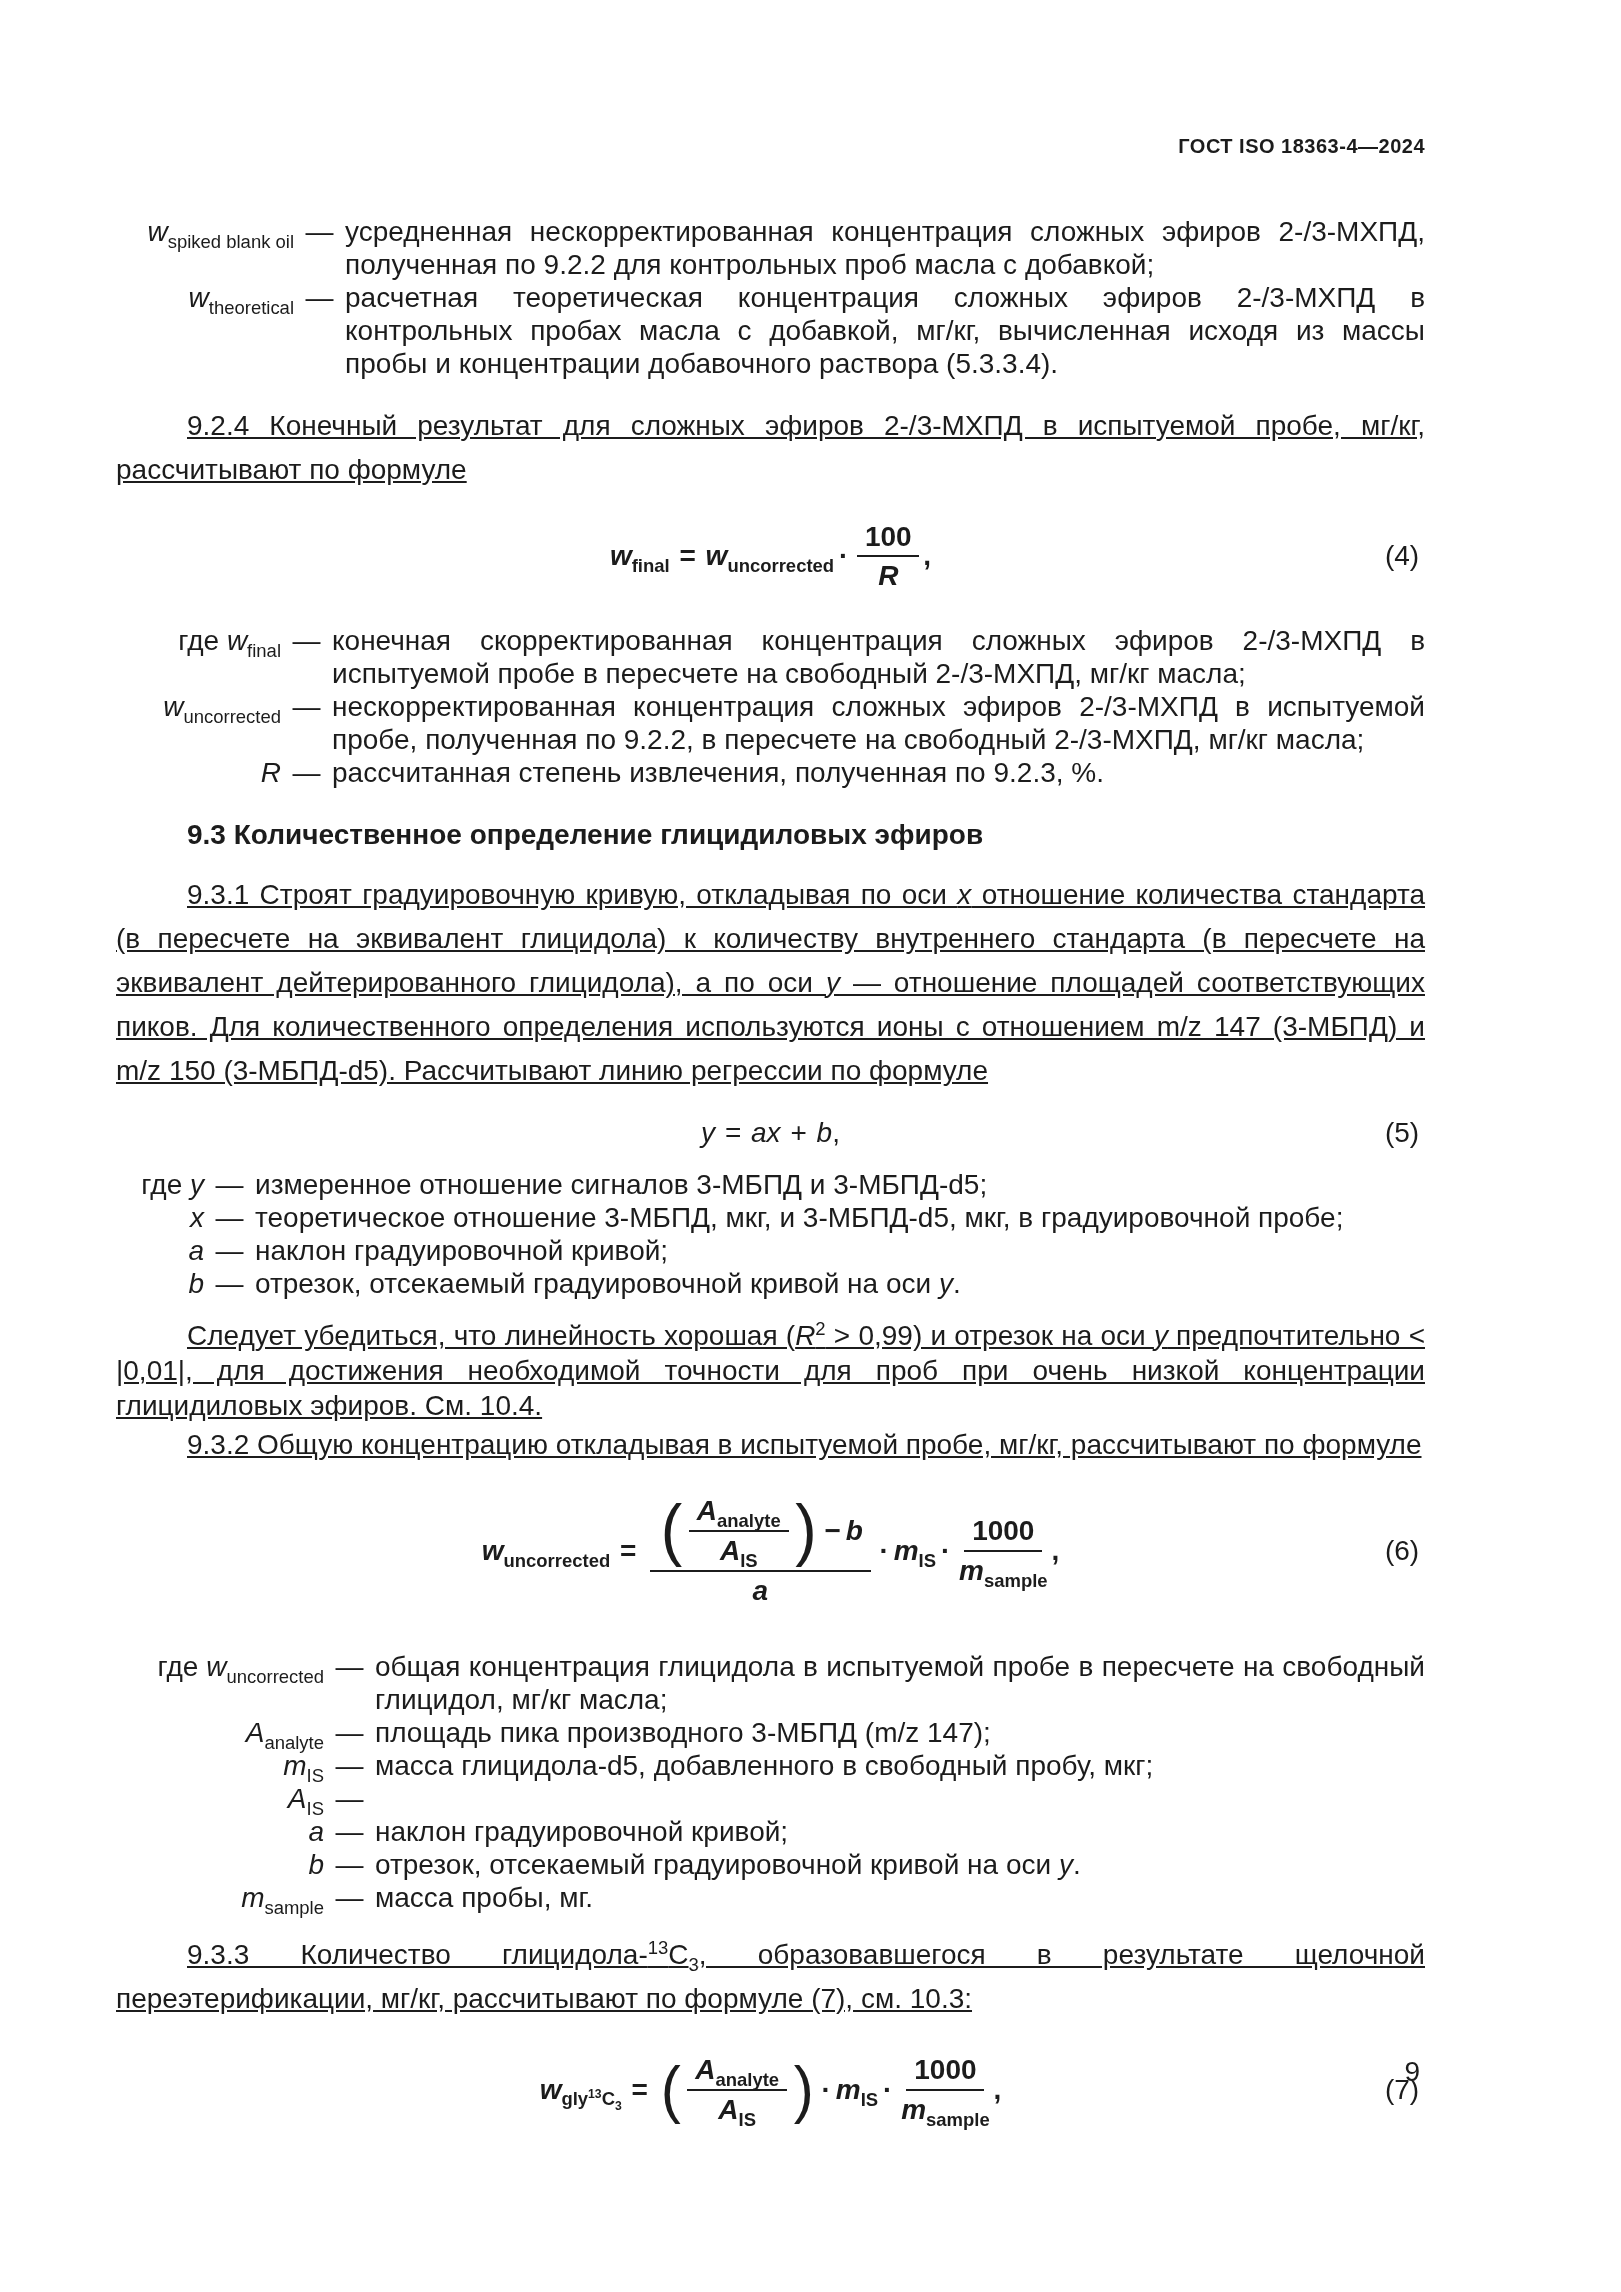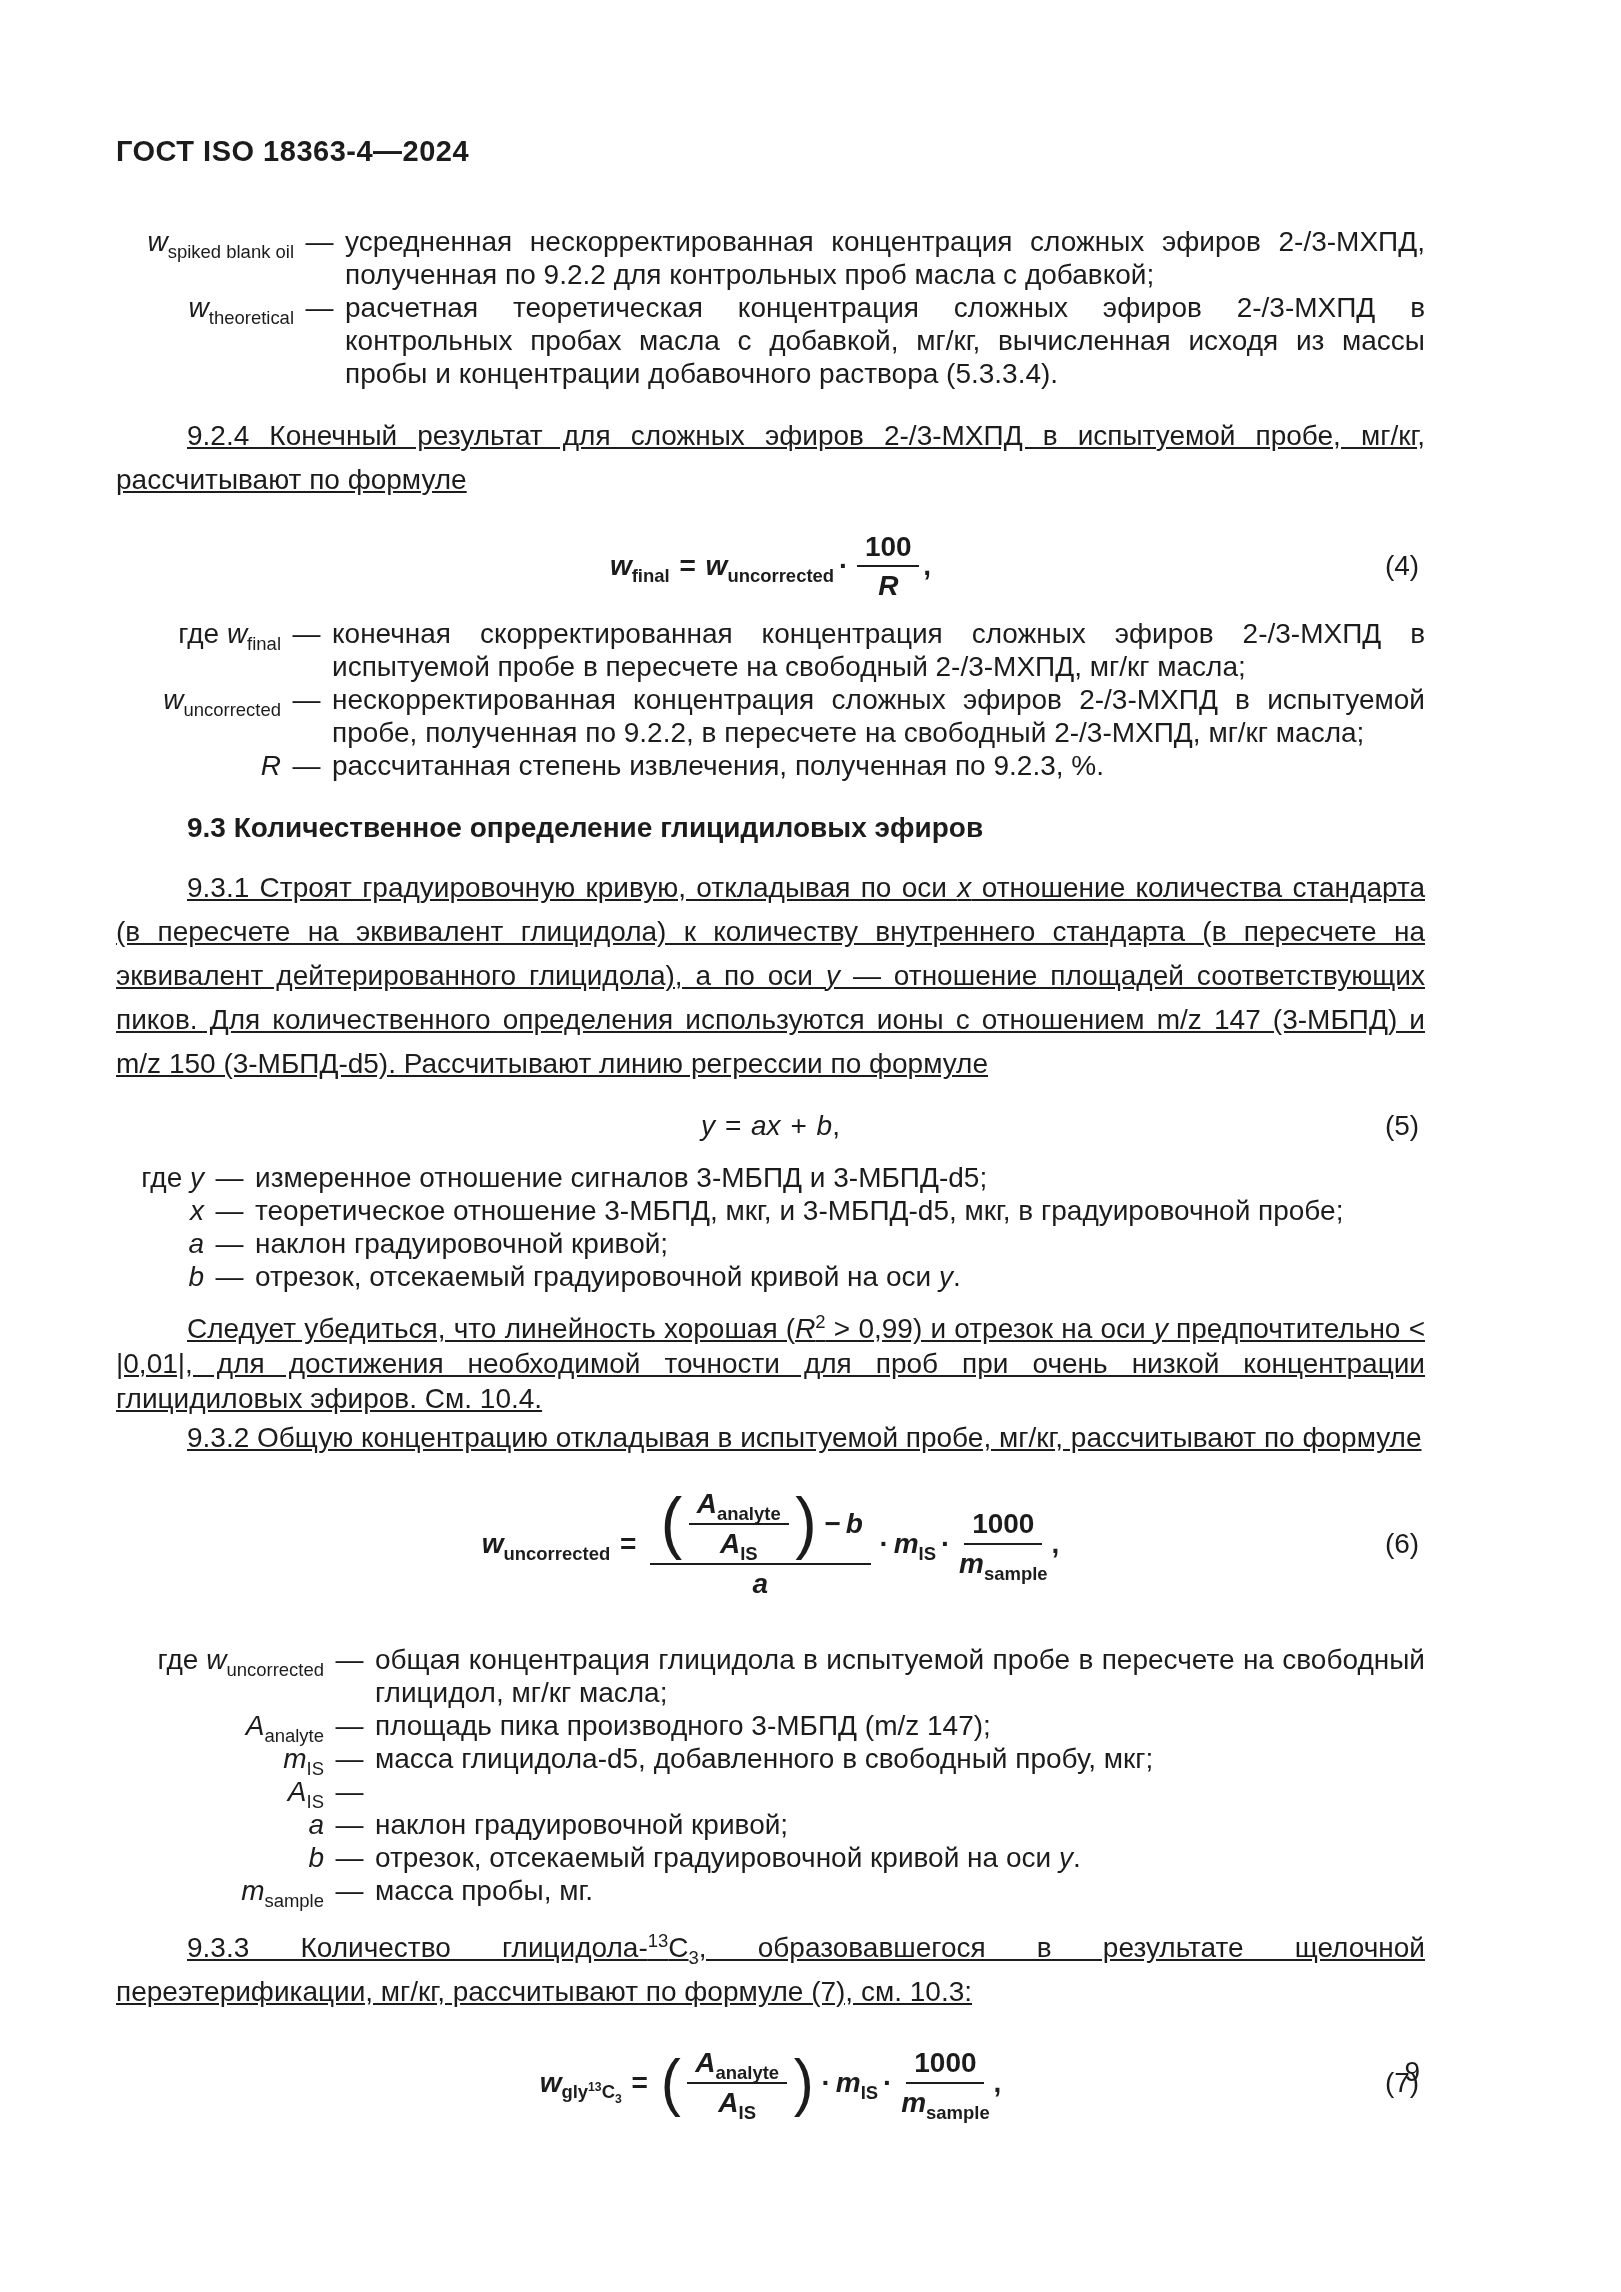--- a/index.html
+++ b/index.html
@@ -2,42 +2,42 @@
 <html><head>
 <meta charset="utf-8">
 <style>
   html,body{margin:0;padding:0;background:#e8e8e8;}
   .page{
     width:1621px;height:2293px;background:#ffffff;position:relative;
     font-family:"Liberation Sans","DejaVu Sans",sans-serif;
     color:#1c1c1c;font-size:28px;overflow:hidden;
   }
   .content{position:absolute;left:116px;top:135px;width:1309px;}
-  .doc-header{font-weight:bold;font-size:29px;letter-spacing:0.5px;margin-bottom:57px;}
+  .doc-header{text-align:right;font-weight:bold;font-size:20px;letter-spacing:0.5px;margin-bottom:57px;}
   
   .dl{line-height:33px;}
   .dlrow{display:flex;align-items:flex-start;}
   .term{text-align:right;white-space:nowrap;}
   .dl1 .term{flex:0 0 178px;}
   .dl2 .term{flex:0 0 165px;}
   .dl3 .term{flex:0 0 88px;}
   .dl4 .term{flex:0 0 208px;}
   .dashcol{flex:0 0 51px;text-align:center;}
   .desc{flex:1;text-align:justify;}
   .term i, .desc i{font-style:italic;}
   sub{font-size:66%;line-height:0;}
   sup{font-size:66%;line-height:0;}
   
   .para{line-height:44px;text-align:justify;margin:0;text-decoration:underline;}
   .indent{text-indent:71px;}
   .tight{line-height:35px;}
   .h93{font-weight:bold;margin:25.5px 0 19.6px 0;padding-left:71px;line-height:39px;}
   
   .formula{position:relative;display:flex;align-items:center;justify-content:center;}
-  .f4{margin:29px 0 15px;}
+  .f4{margin:29px 0 32px;}
   .f5{margin:23.5px 0 19.6px;}
   .f6{margin:33px 0 43px;}
   .f7{margin:33px 0 0;}
   .flabel{position:absolute;right:5.9px;top:50%;transform:translateY(-50%);font-weight:normal;}
   .expr{display:inline-flex;align-items:center;}
   .fbold{font-weight:bold;}
   .vg{display:inline-block;white-space:nowrap;}
   .op{margin:0 9.8px;}
   .optight{margin:0 4.9px;}
   .frac{display:inline-flex;flex-direction:column;align-items:center;vertical-align:middle;margin:0 3.9px;}

